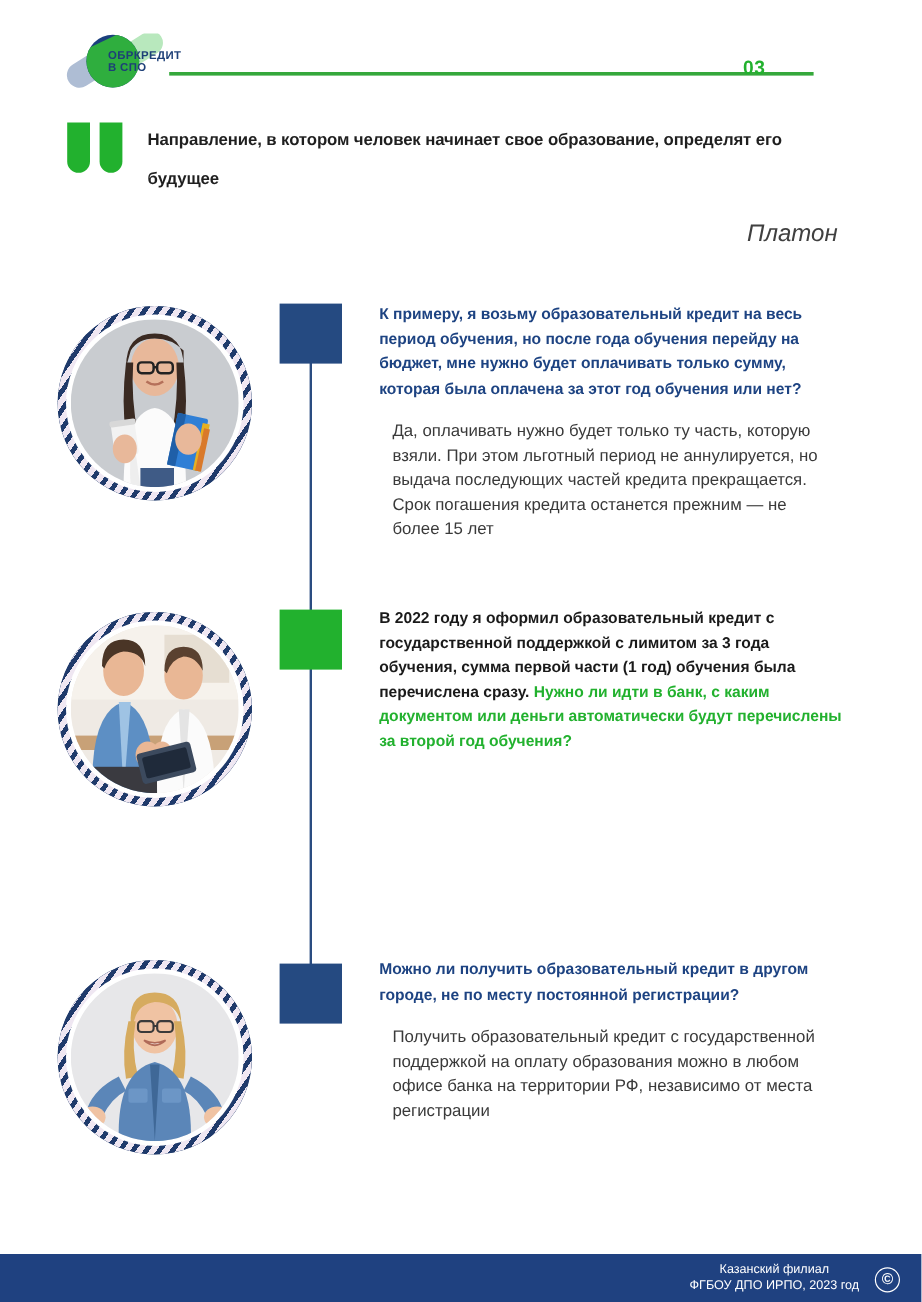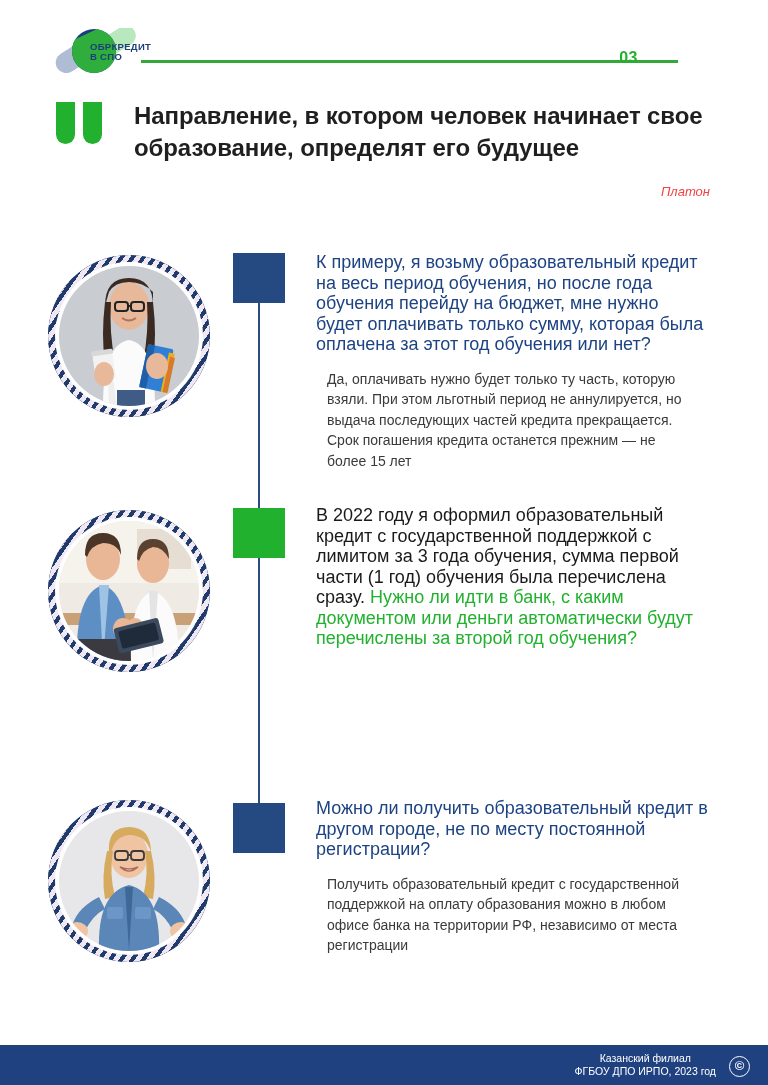--- a/index.html
+++ b/index.html
@@ -87,36 +87,36 @@
     width: 19px;
     height: 42px;
     background: #22b12e;
     border-bottom-left-radius: 19px;
     border-bottom-right-radius: 19px;
   }
   .quote-glyph .qbar.q1 { left: 2px; }
   .quote-glyph .qbar.q2 { left: 29px; }
   .quote-title {
     position: absolute;
-    left: 80px;
+    left: 69px;
     top: 0;
     width: 578px;
-    font-size: 24px;
+    font-size: 14px;
     font-weight: bold;
     line-height: 32px;
     color: #1f1f1f;
     letter-spacing: -0.1px;
   }
   .quote-author {
     position: absolute;
-    right: 4px;
+    right: 16px;
     top: 84px;
-    font-size: 13px;
+    font-size: 20px;
     font-style: italic;
-    color: #ef4444;
+    color: #404040;
   }
 
   
   .timeline-line {
     position: absolute;
     left: 258px;
     top: 262px;
     width: 2px;
     height: 568px;
     background: #2a4c81;
@@ -171,22 +171,22 @@
   }
   .photo-img svg { display: block; }
 
   
   .qa {
     position: absolute;
     left: 316px;
     width: 392px;
   }
   .qa-question {
-    font-size: 18px;
-    font-weight: normal;
+    font-size: 13px;
+    font-weight: bold;
     line-height: 20.5px;
     color: #1d4382;
     margin: 0 0 14px 0;
   }
   .qa-question.dark { color: #1a1a1a; }
   .qa-question .hl-green { color: #22b12e; }
   .qa-answer {
     font-size: 14px;
     line-height: 20.5px;
     color: #3a3a3a;

